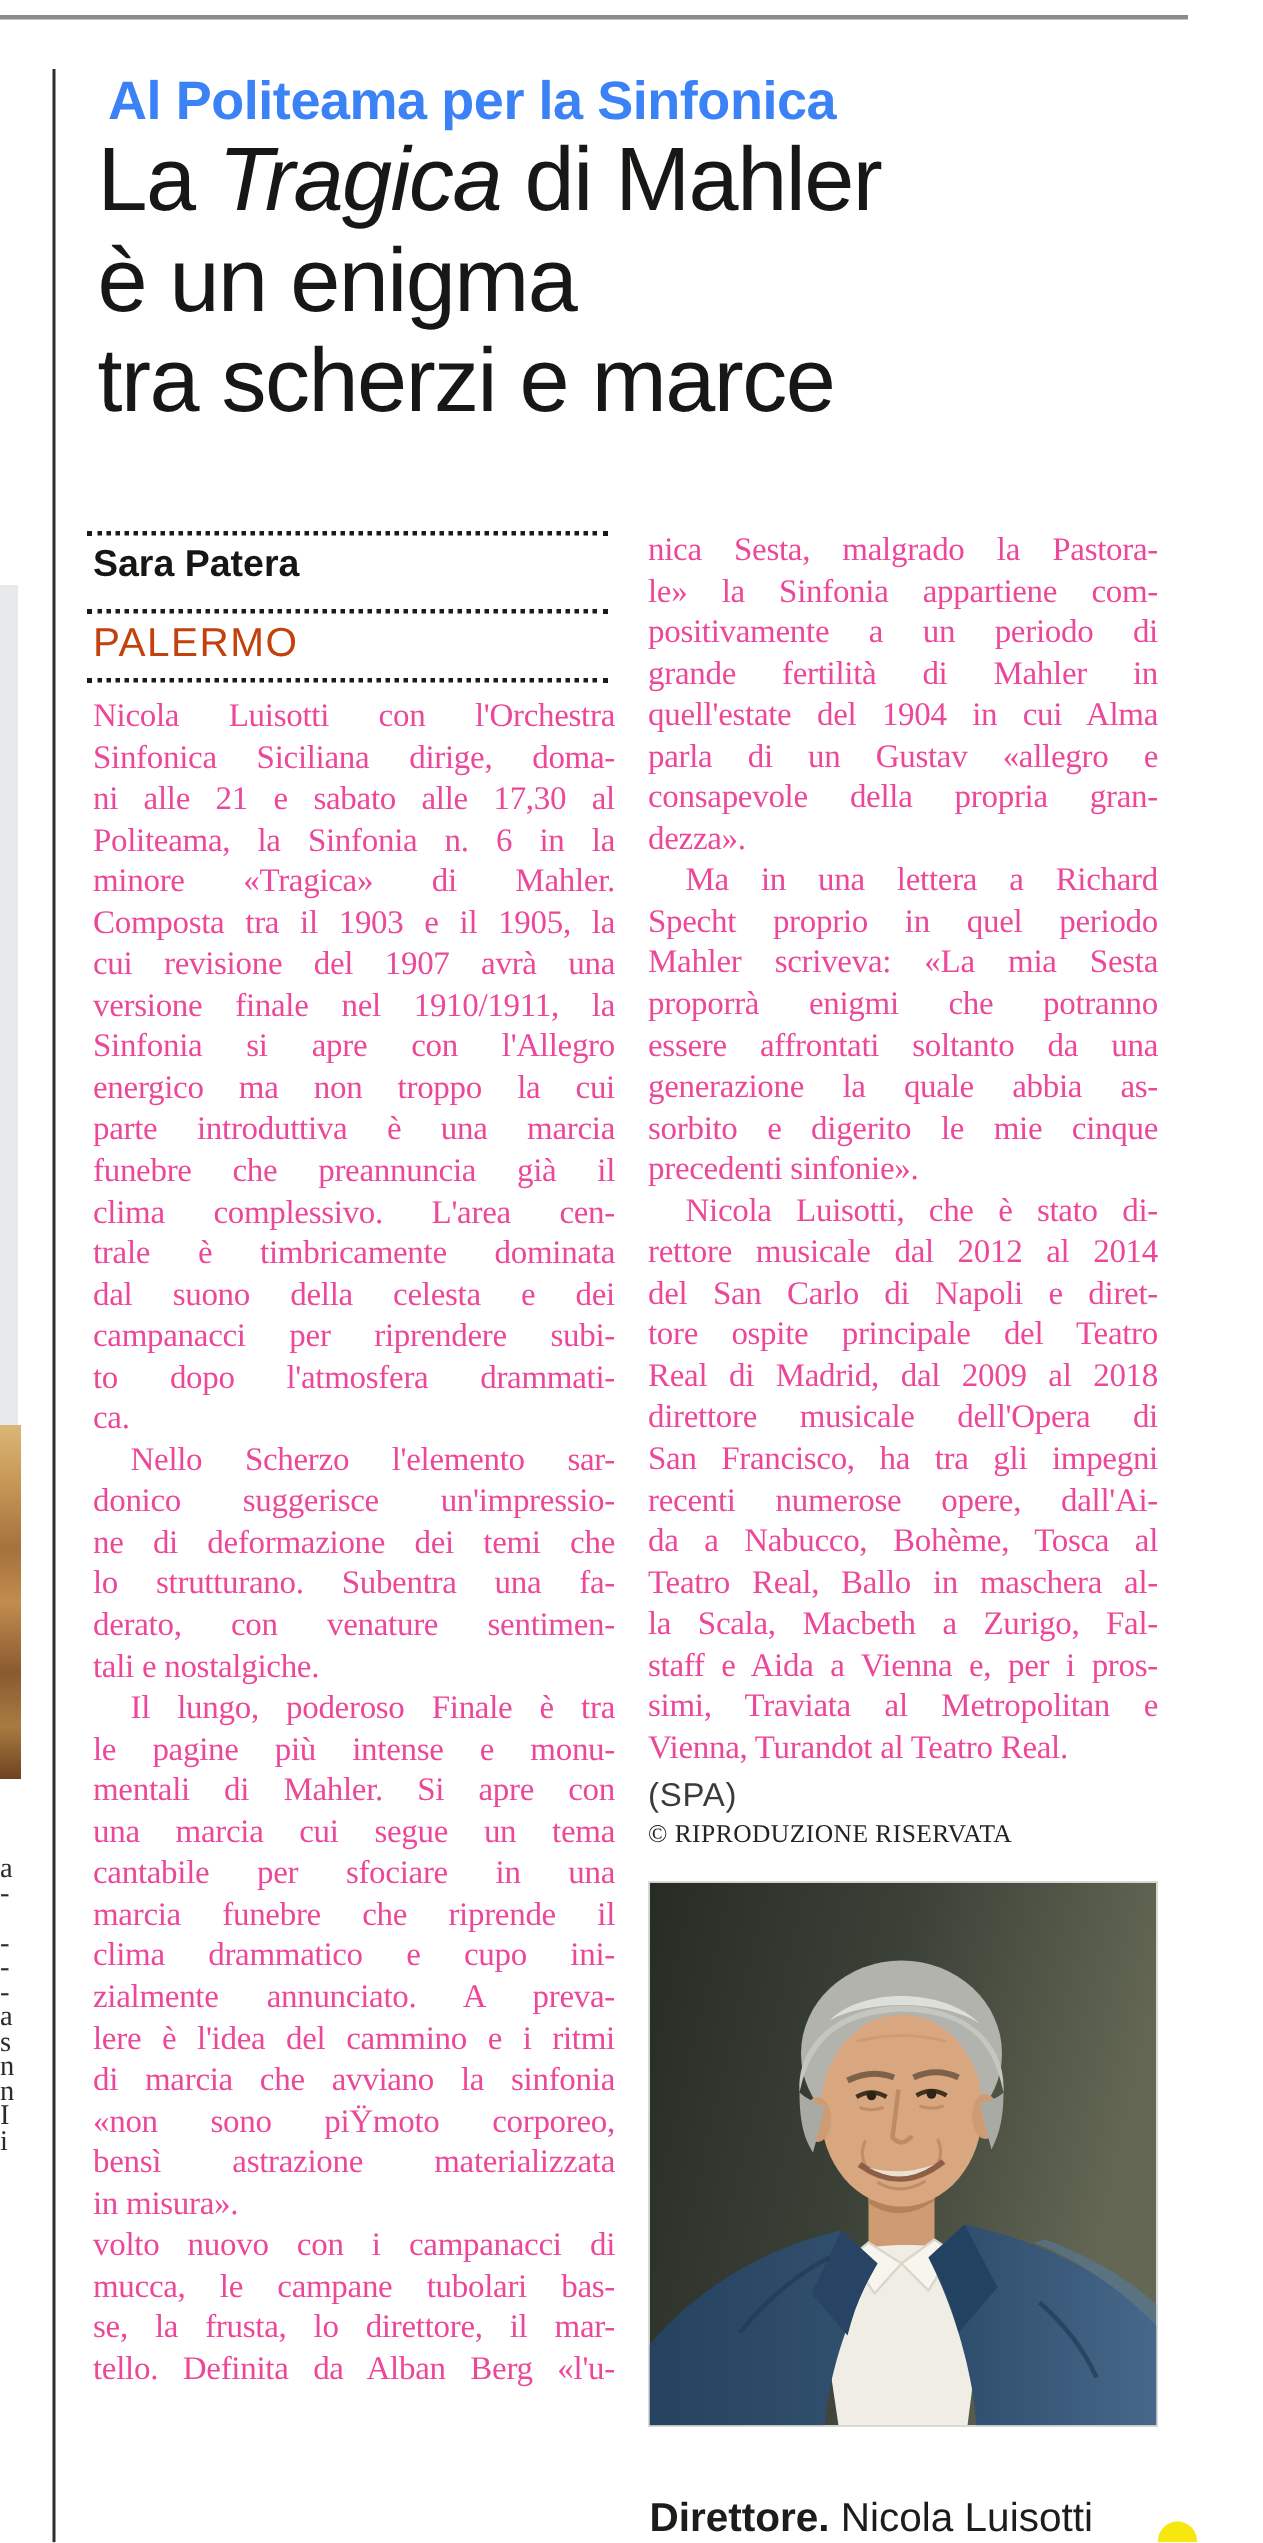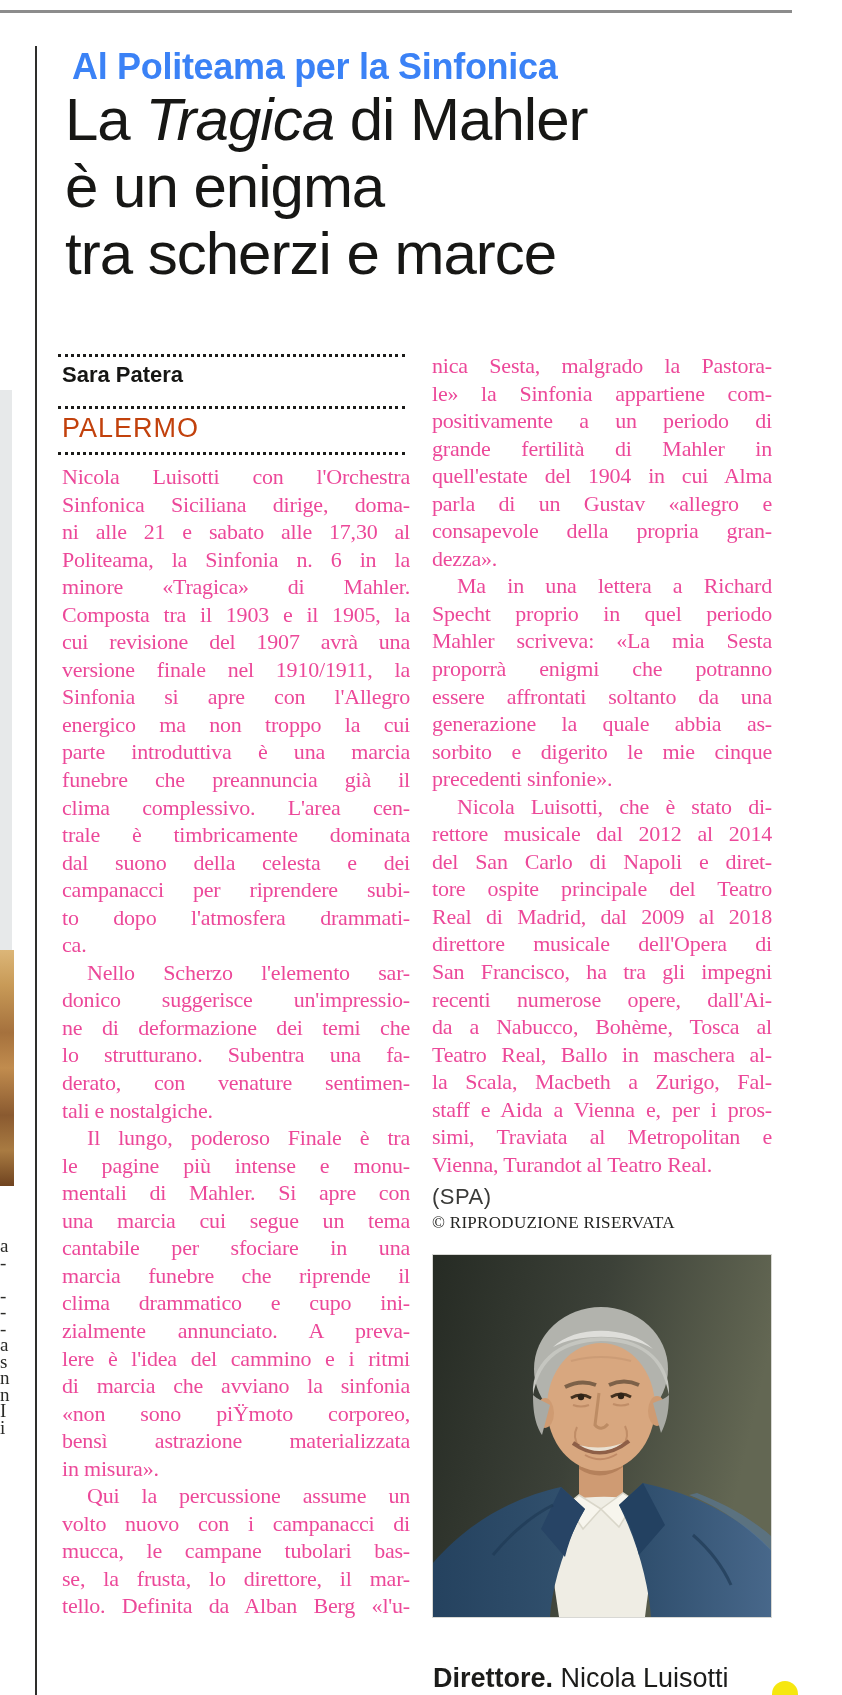--- a/index.html
+++ b/index.html
@@ -18,21 +18,21 @@
       background:linear-gradient(180deg,#dcb678 0%,#c89a57 15%,#a5713d 35%,#c18c4e 50%,#8a5a30 70%,#a97b42 85%,#6f431f 100%);}
   .edge-frags{position:absolute;left:0;top:1238px;width:11px;font-family:"Liberation Serif",serif;
       font-size:19px;line-height:16.5px;color:#2b2b28;white-space:pre-line;overflow:visible;}
   
   .kicker{position:absolute;left:72px;top:46px;font-size:36px;font-weight:700;color:#3b82f6;letter-spacing:-0.3px;}
   .headline{position:absolute;left:65px;top:86px;margin:0;font-weight:400;font-size:60px;
       line-height:67px;color:#171715;letter-spacing:-1px;}
   .headline em{}
   .hl-line{display:block;}
   
-  .byline{position:absolute;left:62px;top:362px;font-size:22px;font-weight:700;color:#161614;}
+  .byline{position:absolute;left:62px;top:362px;font-size:25px;font-weight:700;color:#161614;}
   .dateline{position:absolute;left:62px;top:413px;font-size:27px;font-weight:400;color:#c2410c;letter-spacing:1px;}
   
   .col{position:absolute;font-family:"Liberation Serif",serif;color:#ec4899;
        font-size:22px;letter-spacing:-0.2px;}
   #left-lines{left:62px;top:463px;width:348px;}
   #right-lines{left:432px;top:352px;width:340px;}
   .bl{height:27.55px;line-height:27.55px;text-align:justify;text-align-last:justify;overflow:hidden;}
   .bl.nj{text-align:left;text-align-last:left;}
   .bl.ind{padding-left:25px;}
   
@@ -116,21 +116,20 @@
       <div class="bl">una marcia cui segue un tema</div>
       <div class="bl">cantabile per sfociare in una</div>
       <div class="bl">marcia funebre che riprende il</div>
       <div class="bl">clima drammatico e cupo ini-</div>
       <div class="bl">zialmente annunciato. A preva-</div>
       <div class="bl">lere è l'idea del cammino e i ritmi</div>
       <div class="bl">di marcia che avviano la sinfonia</div>
       <div class="bl">«non sono piŸmoto corporeo,</div>
       <div class="bl">bensì astrazione materializzata</div>
       <div class="bl nj">in misura».</div>
-      <div class="bl ind">Qui la percussione assume un</div>
       <div class="bl">volto nuovo con i campanacci di</div>
       <div class="bl">mucca, le campane tubolari bas-</div>
       <div class="bl">se, la frusta, lo direttore, il mar-</div>
       <div class="bl">tello. Definita da Alban Berg «l'u-</div>
     </div>
   <div class="col" id="right-lines">
       <div class="bl">nica Sesta, malgrado la Pastora-</div>
       <div class="bl">le» la Sinfonia appartiene com-</div>
       <div class="bl">positivamente a un periodo di</div>
       <div class="bl">grande fertilità di Mahler in</div>

